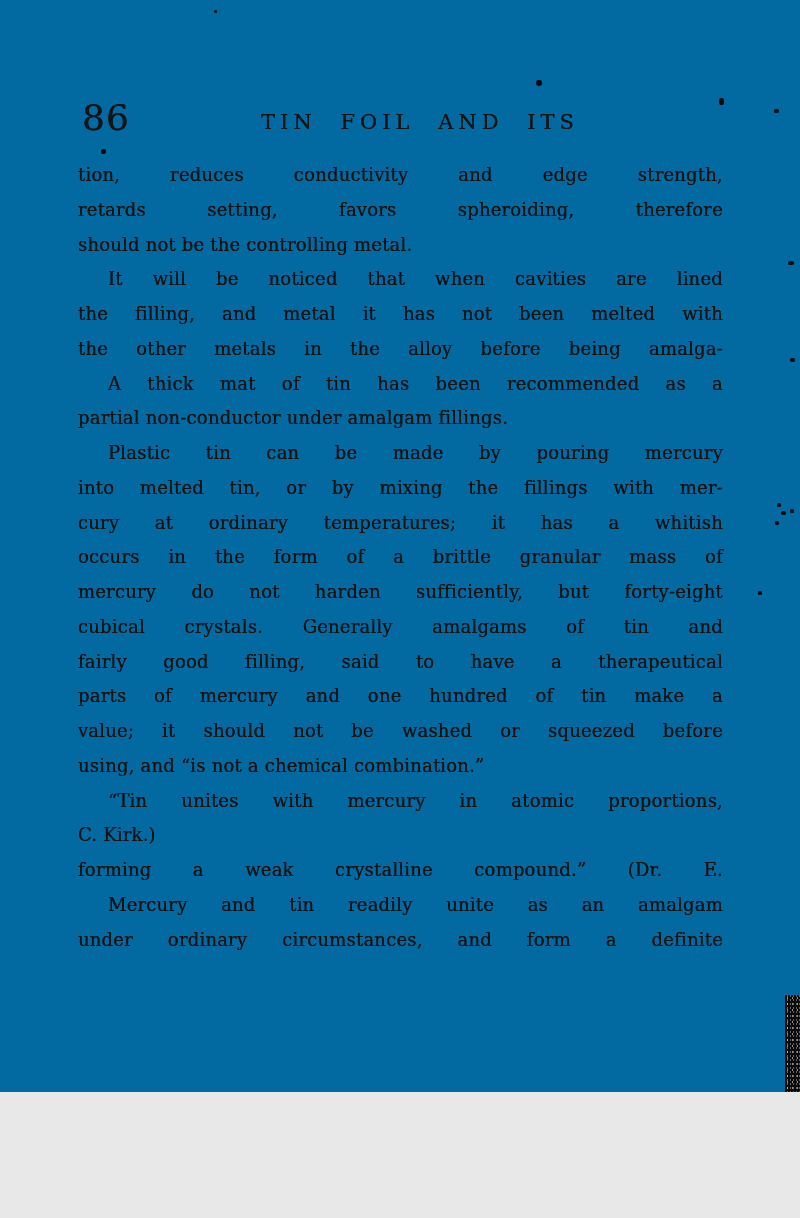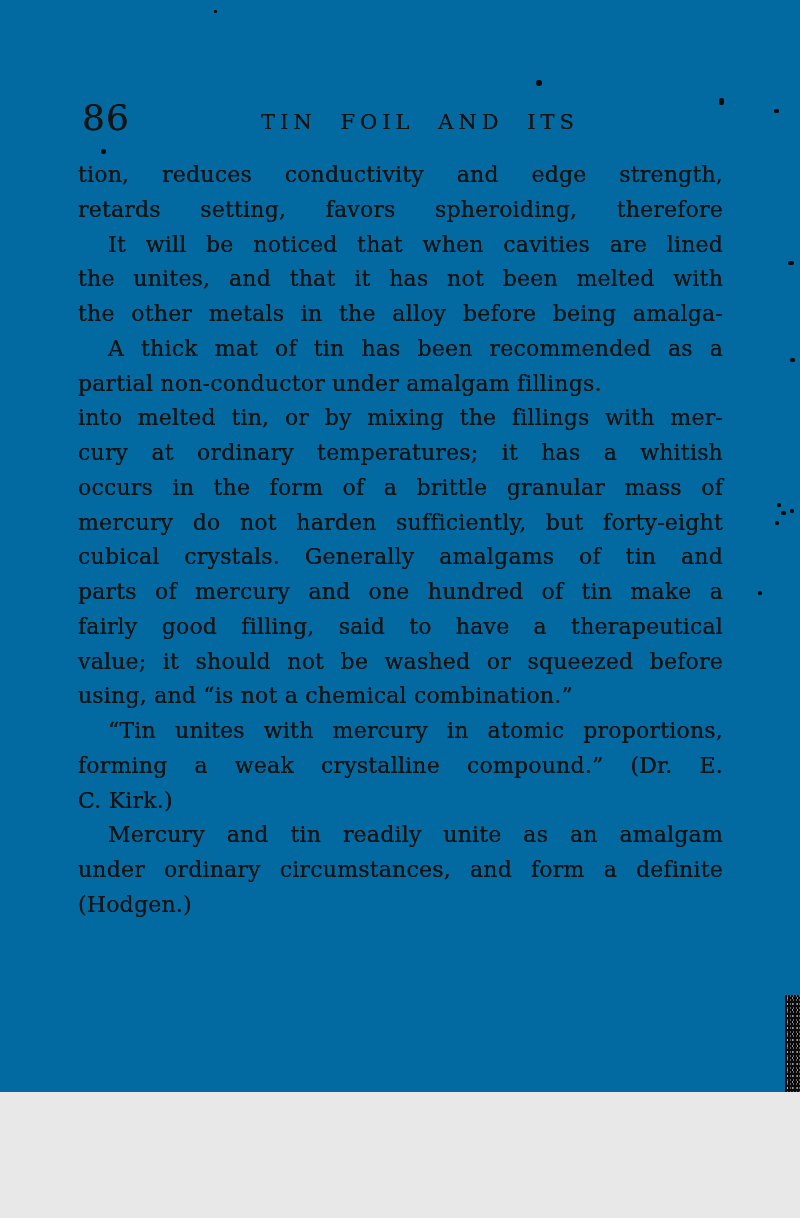--- a/index.html
+++ b/index.html
@@ -38,21 +38,21 @@
   }
   
   .body-text {
     position: absolute;
     left: 78px;
     top: 158px;
     width: 645px;
   }
   .para { margin: 0; }
   .line {
-    font-size: 22px;
+    font-size: 18px;
     line-height: 34.75px;
     height: 34.75px;
     white-space: normal;
     text-align: justify;
     text-align-last: justify;
     text-justify: inter-word;
     letter-spacing: 0.2px;
     text-shadow: 0 0 0.5px currentColor;
     overflow: visible;
   }
@@ -90,50 +90,51 @@
 <div class="page">
 
   <div class="page-number">86</div>
 
   <div class="running-title">TIN FOIL AND ITS</div>
 
   <div class="body-text">
       <div class="para">
         <div class="line">tion, reduces conductivity and edge strength,</div>
         <div class="line">retards setting, favors spheroiding, therefore</div>
+        <div class="line last">should not be the controlling metal.</div>
       </div>
       <div class="para">
         <div class="line indent">It will be noticed that when cavities are lined</div>
-        <div class="line">the unites, and that it has not been melted with</div>
+        <div class="line">the filling, and metal it has not been melted with</div>
         <div class="line">the other metals in the alloy before being amalga-</div>
       </div>
       <div class="para">
         <div class="line indent">A thick mat of tin has been recommended as a</div>
         <div class="line last">partial non-conductor under amalgam fillings.</div>
       </div>
       <div class="para">
+        <div class="line indent">Plastic tin can be made by pouring mercury</div>
         <div class="line">into melted tin, or by mixing the fillings with mer-</div>
         <div class="line">cury at ordinary temperatures; it has a whitish</div>
         <div class="line">occurs in the form of a brittle granular mass of</div>
         <div class="line">mercury do not harden sufficiently, but forty-eight</div>
         <div class="line">cubical crystals.  Generally amalgams of tin and</div>
+        <div class="line">fairly good filling, said to have a therapeutical</div>
         <div class="line">parts of mercury and one hundred of tin make a</div>
-        <div class="line">fairly good filling, said to have a therapeutical</div>
         <div class="line">value; it should not be washed or squeezed before</div>
         <div class="line last">using, and “is not a chemical combination.”</div>
       </div>
       <div class="para">
         <div class="line indent">“Tin unites with mercury in atomic proportions,</div>
+        <div class="line last">C. Kirk.)</div>
         <div class="line">forming a weak crystalline compound.”  (Dr. E.</div>
-        <div class="line last">C. Kirk.)</div>
       </div>
       <div class="para">
         <div class="line indent">Mercury and tin readily unite as an amalgam</div>
         <div class="line">under ordinary circumstances, and form a definite</div>
-        <div class="line last">(Hodgen.)</div>
       </div>
     </div>
 
   <div class="ink-blot"></div>
 
   <div class="speck" style="left:214px;top:10px;width:3px;height:3px"></div>
   <div class="speck" style="left:536px;top:80px;width:6px;height:6px"></div>
   <div class="speck" style="left:719px;top:98px;width:5px;height:7px"></div>
   <div class="speck" style="left:774px;top:109px;width:5px;height:4px"></div>
   <div class="speck" style="left:101px;top:149px;width:5px;height:5px"></div>

